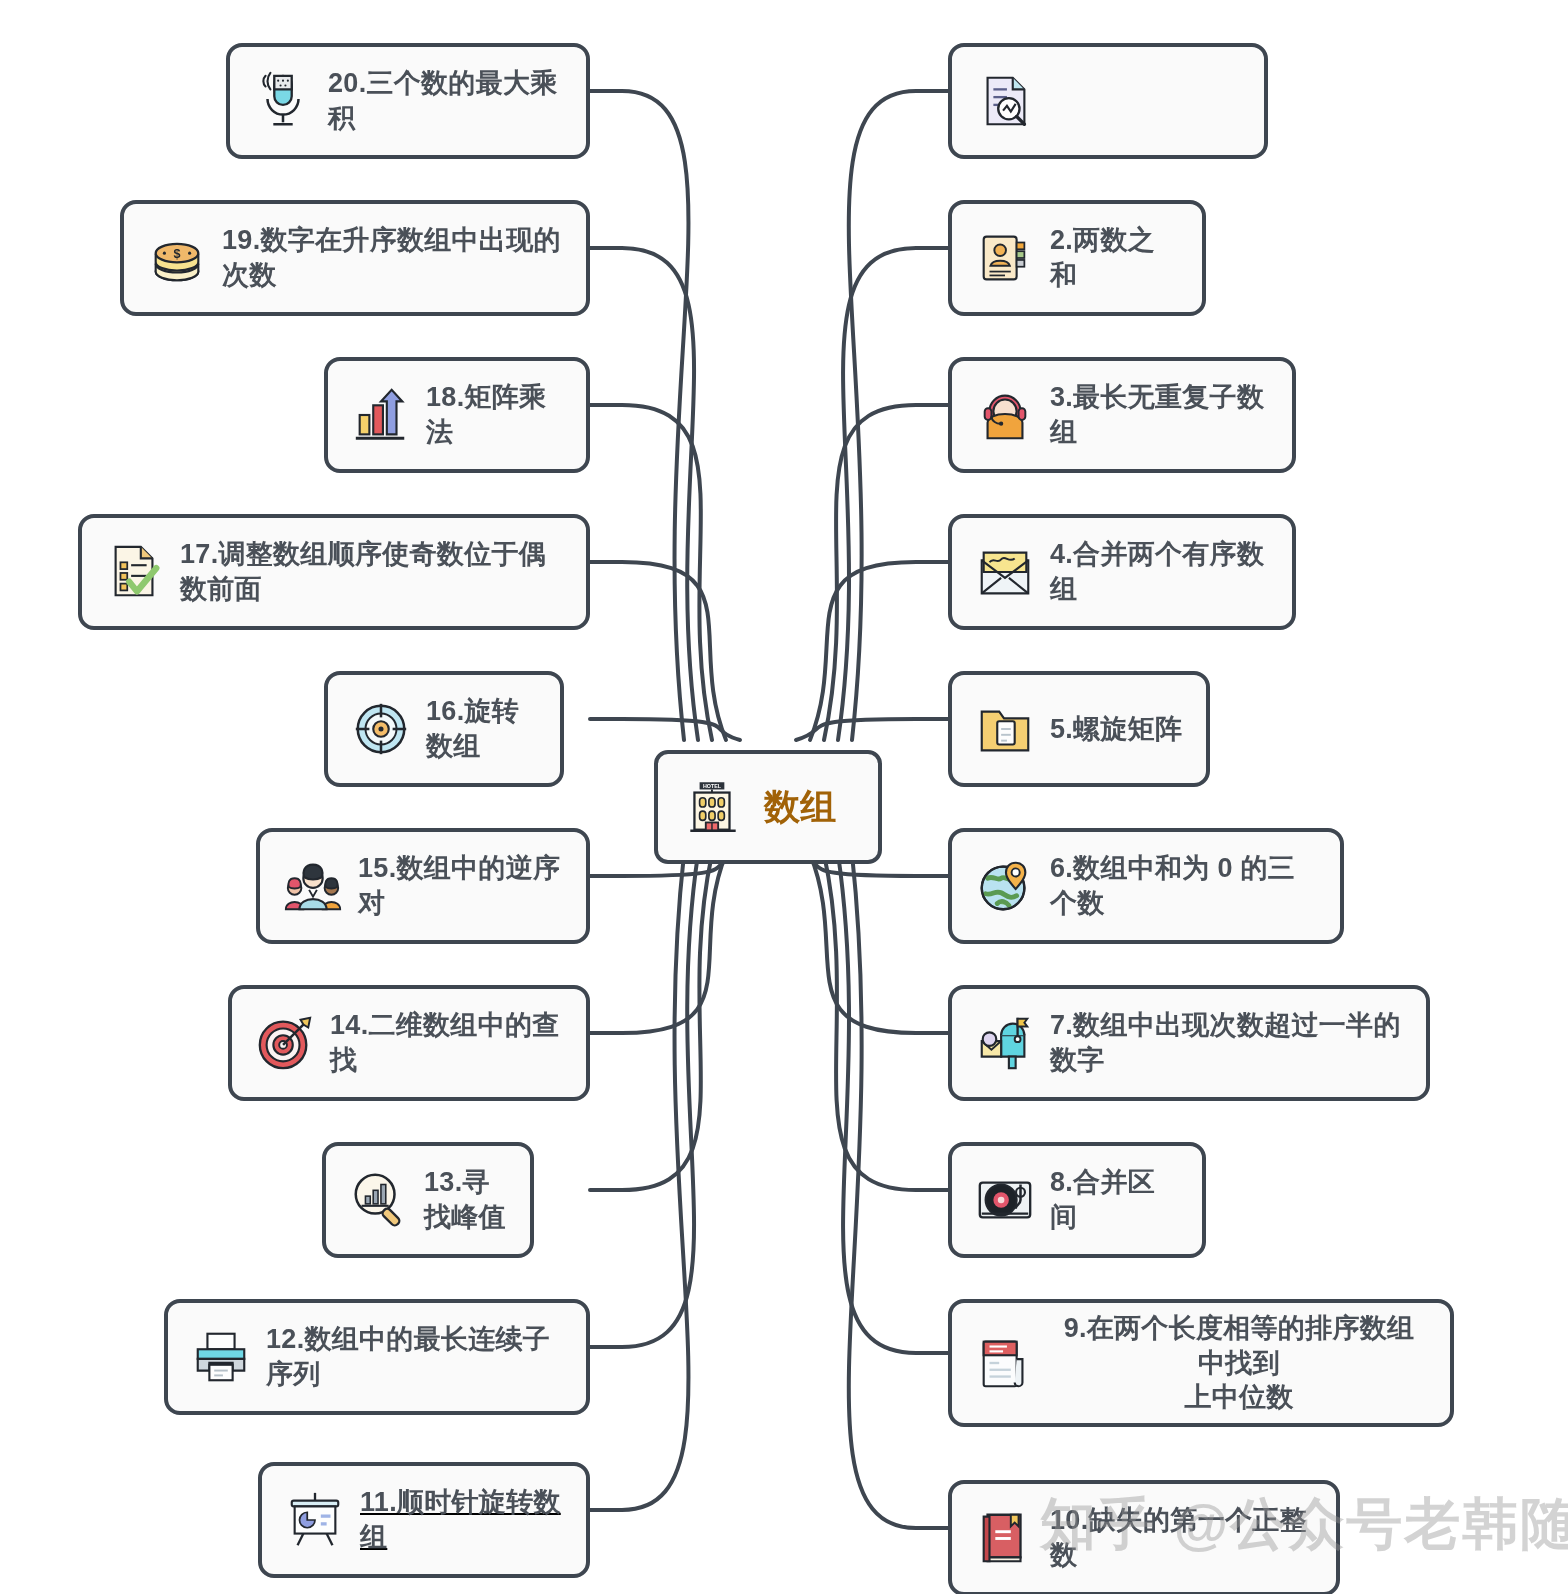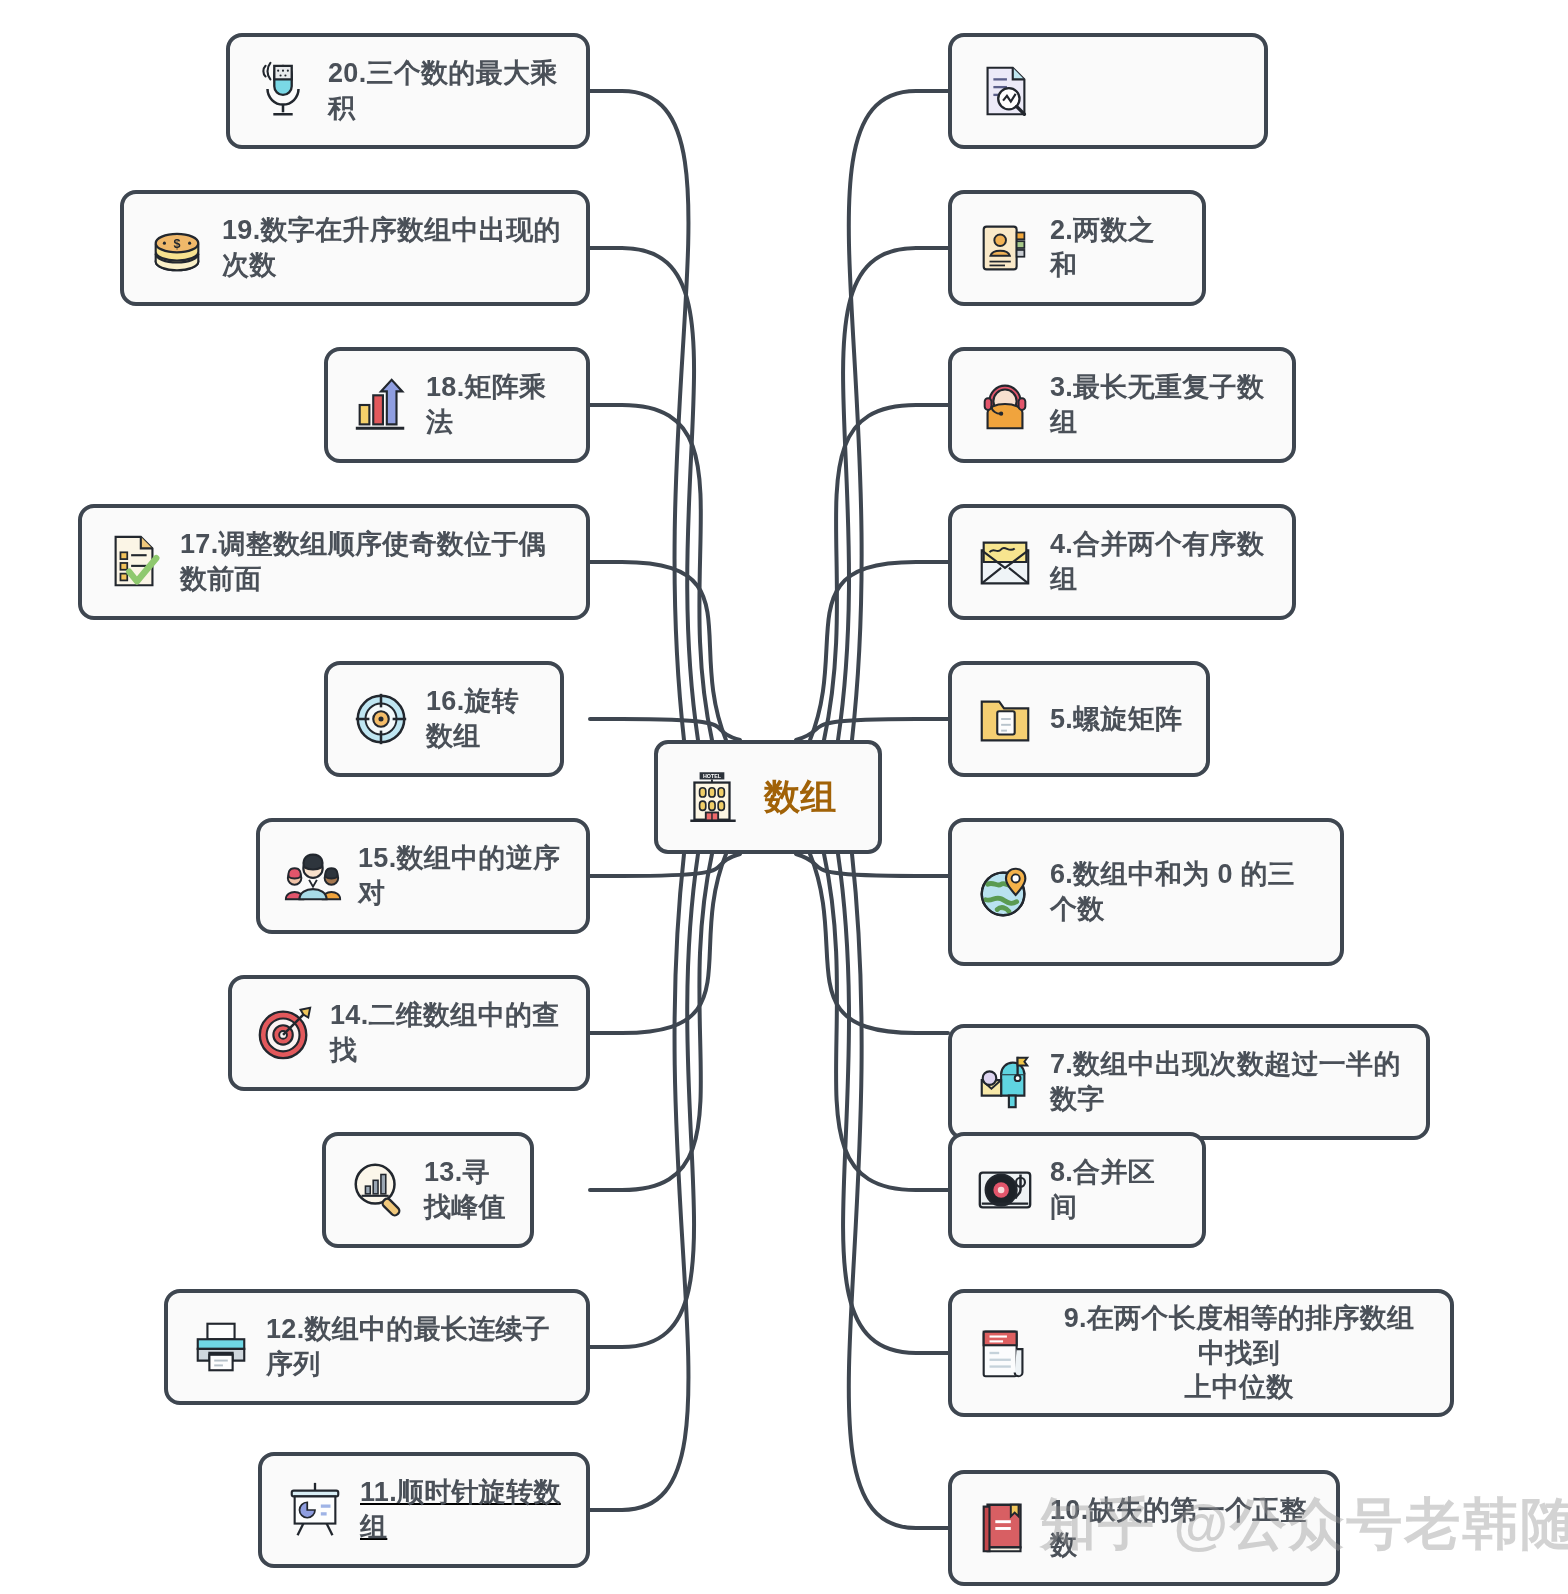--- a/index.html
+++ b/index.html
@@ -13,20 +13,21 @@
   .node{
     position:absolute;
     box-sizing:border-box;
     background:#fafafa;
     border:4px solid #3e4650;
     border-radius:16px;
     display:flex;
     align-items:center;
     gap:14px;
     padding:0 22px;
+    margin-top:10px;
   }
   .node.center{
     background:#fafafa;
     border-radius:14px;
     border-width:4px;
     gap:18px;
     z-index:5;
   }
   .ico{
     flex:0 0 auto;width:62px;height:62px;display:block;
@@ -135,31 +136,31 @@
       <div class="node" style="left: 948px; top: 661px; width: 262px; height: 116px;">
         <span class="ico"><svg viewBox="0 0 64 64">
             <path d="M8 14h18l5 7h25v33H8z" fill="#f5cf72" stroke="#22272e" stroke-width="2.2"></path>
             <rect x="24" y="24" width="18" height="24" rx="2" fill="#fdfdfd" stroke="#22272e" stroke-width="2.2"></rect>
             <line x1="28" y1="32" x2="38" y2="32" stroke="#b9c4cc" stroke-width="2"></line>
             <line x1="28" y1="38" x2="38" y2="38" stroke="#b9c4cc" stroke-width="2"></line>
             <line x1="28" y1="44" x2="34" y2="44" stroke="#b9c4cc" stroke-width="2"></line>
           </svg></span>
         <span class="label">5.螺旋矩阵</span>
       </div>
-      <div class="node" style="left: 948px; top: 818px; width: 396px; height: 148px;">
+      <div class="node" style="left: 948px; top: 818px; width: 396px; height: 116px;">
         <span class="ico"><svg viewBox="0 0 64 64">
             <circle cx="30" cy="34" r="22" fill="#b9e2f0" stroke="#22272e" stroke-width="2.4"></circle>
             <path d="M14 24c6-3 10 3 14 0s8 4 14 1M12 40c7 2 10-4 16-1s9 7 16 3M24 50c4-4 9-2 12 2" fill="#8cc57d" stroke="#5a9a52" stroke-width="5" stroke-linecap="round"></path>
             <circle cx="30" cy="34" r="22" fill="none" stroke="#22272e" stroke-width="2.4"></circle>
             <path d="M43 8c6 0 10 4 10 10 0 7-10 17-10 17S33 25 33 18c0-6 4-10 10-10z" fill="#f4b24a" stroke="#22272e" stroke-width="2.2"></path>
             <circle cx="43" cy="18" r="4.2" fill="#fff" stroke="#22272e" stroke-width="2"></circle>
           </svg></span>
         <span class="label">6.数组中和为 0 的三个数</span>
       </div>
-      <div class="node" style="left: 948px; top: 1024px; width: 482px; height: 116px;">
+      <div class="node" style="left: 948px; top: 975px; width: 482px; height: 116px;">
         <span class="ico"><svg viewBox="0 0 64 64">
             <path d="M28 24h24v22H28z" fill="#5fd4e0" stroke="#22272e" stroke-width="2.2"></path>
             <path d="M28 24a11 11 0 0124 0" fill="#5fd4e0" stroke="#22272e" stroke-width="2.2"></path>
             <rect x="36" y="46" width="7" height="12" fill="#5fd4e0" stroke="#22272e" stroke-width="2.2"></rect>
             <path d="M8 30h20v16H8z" fill="#f7e8a8" stroke="#22272e" stroke-width="2.2"></path>
             <path d="M8 30l10 9 10-9" fill="none" stroke="#22272e" stroke-width="2"></path>
             <circle cx="16" cy="28" r="7" fill="#ded5f0" stroke="#22272e" stroke-width="2.2"></circle>
             <line x1="45" y1="6" x2="45" y2="26" stroke="#22272e" stroke-width="2.4"></line>
             <path d="M45 7h10l-3 4 3 4H45z" fill="#f0c54a" stroke="#22272e" stroke-width="2"></path>
             <circle cx="45" cy="28" r="3" fill="#fff" stroke="#22272e" stroke-width="2"></circle>

